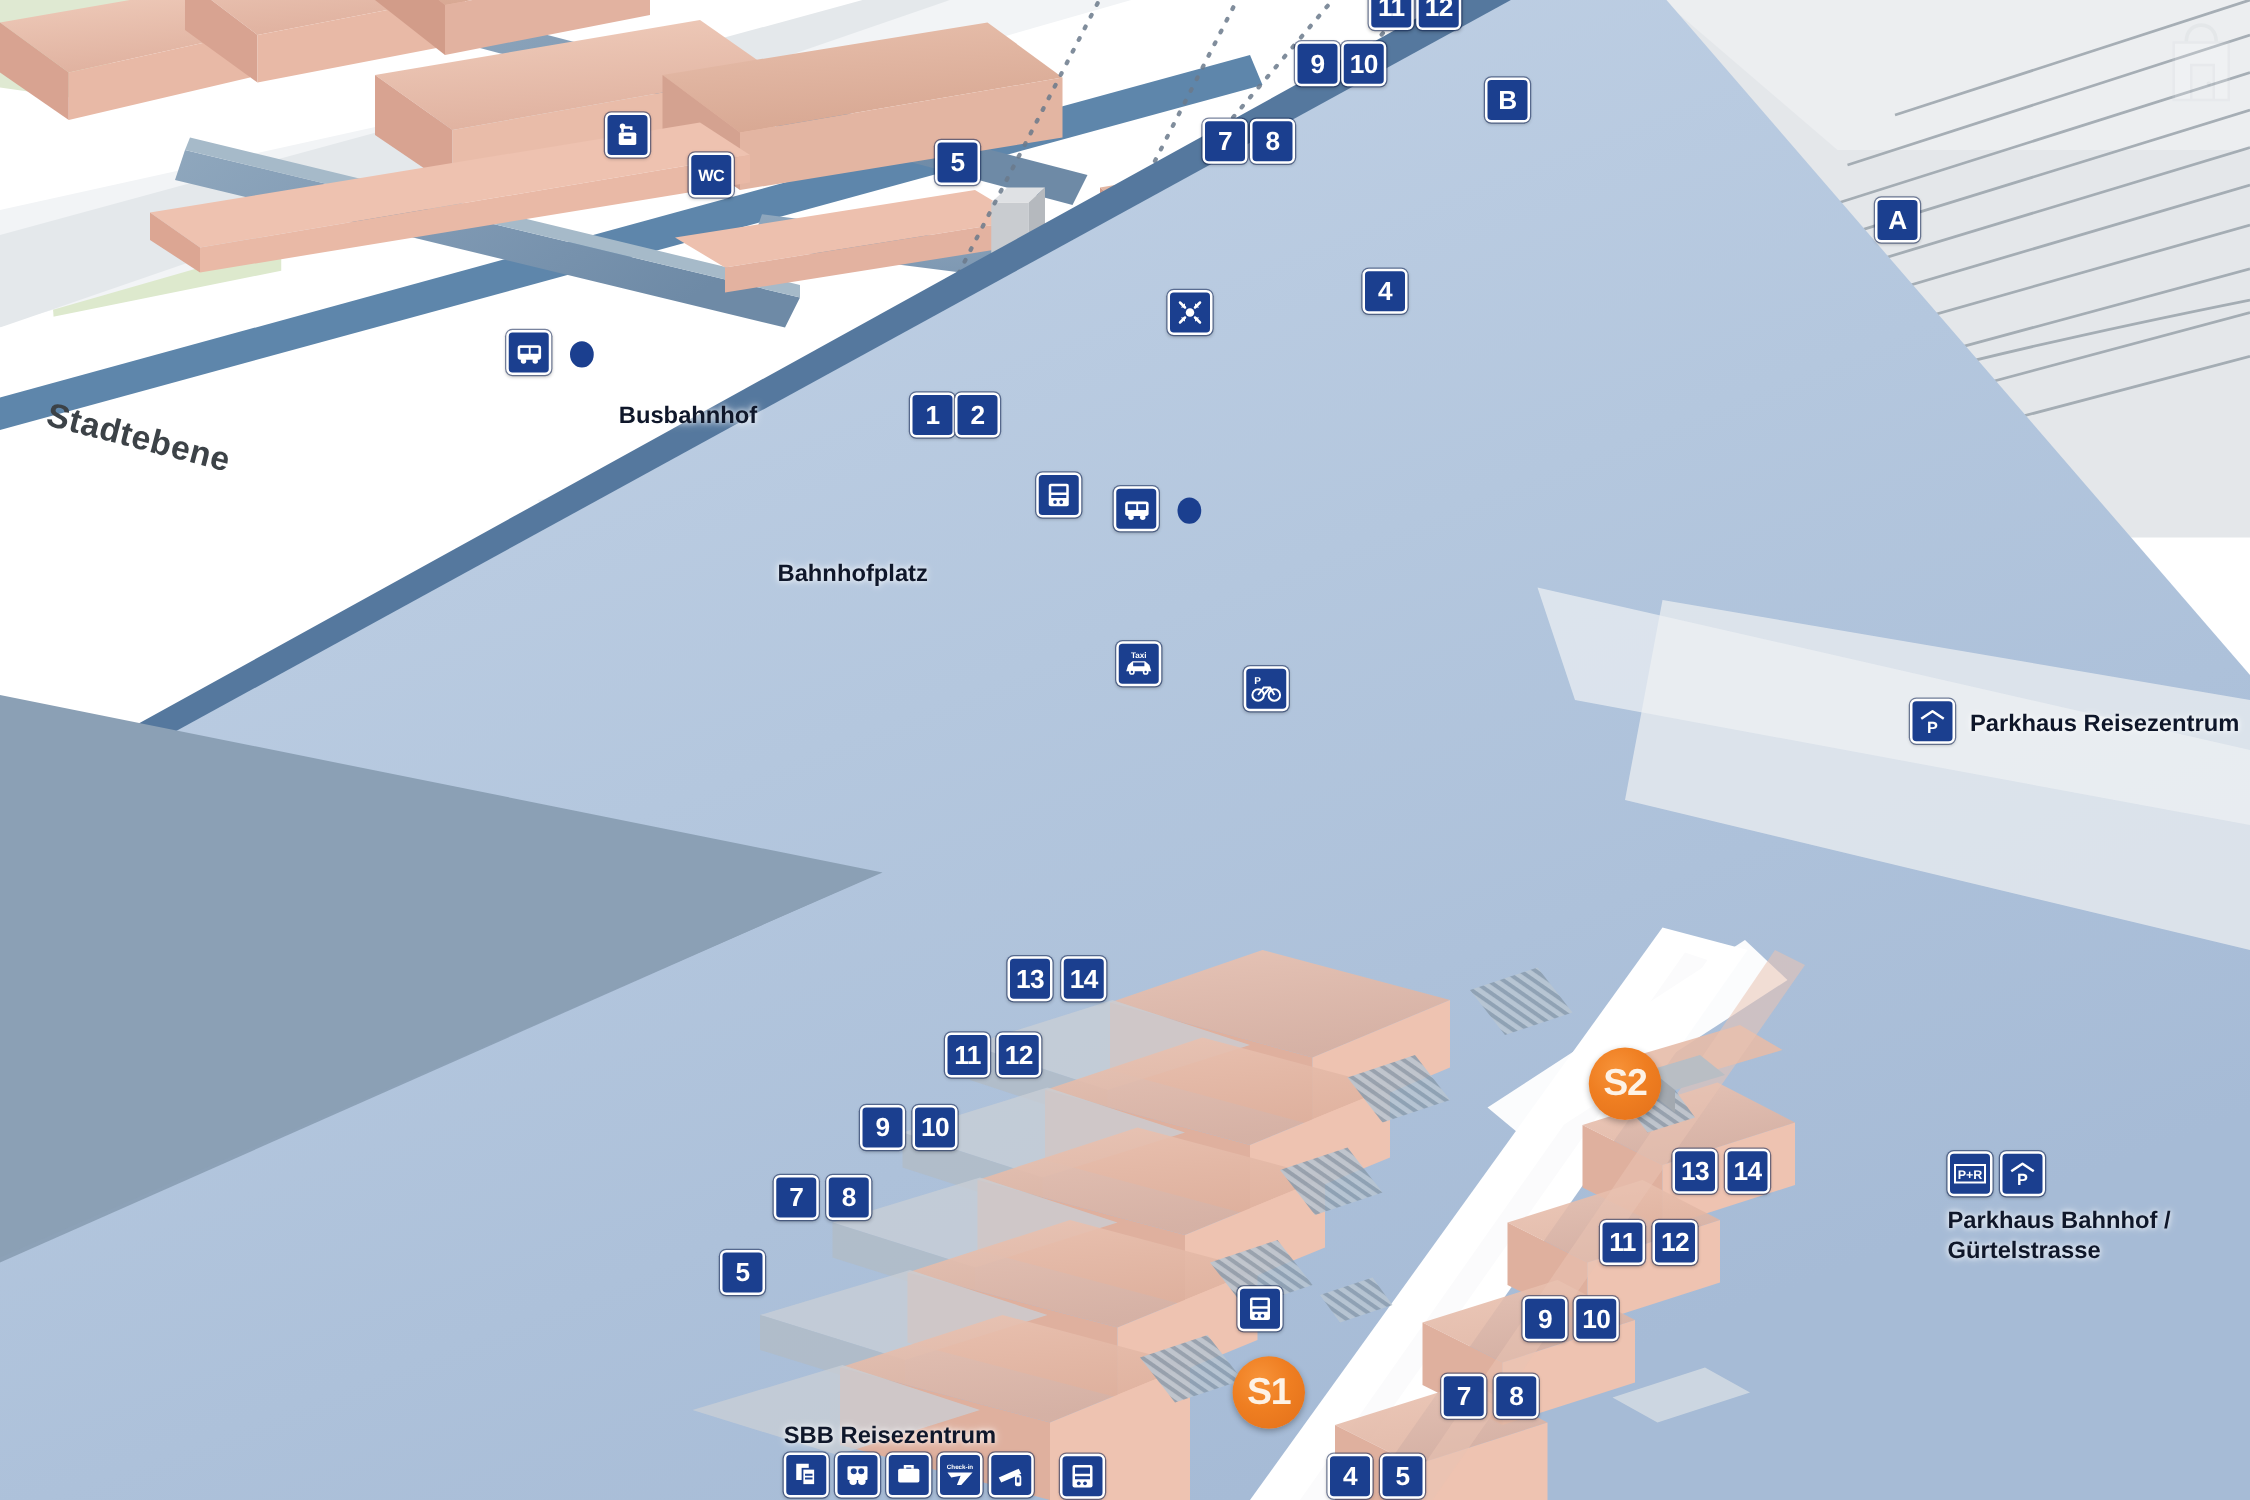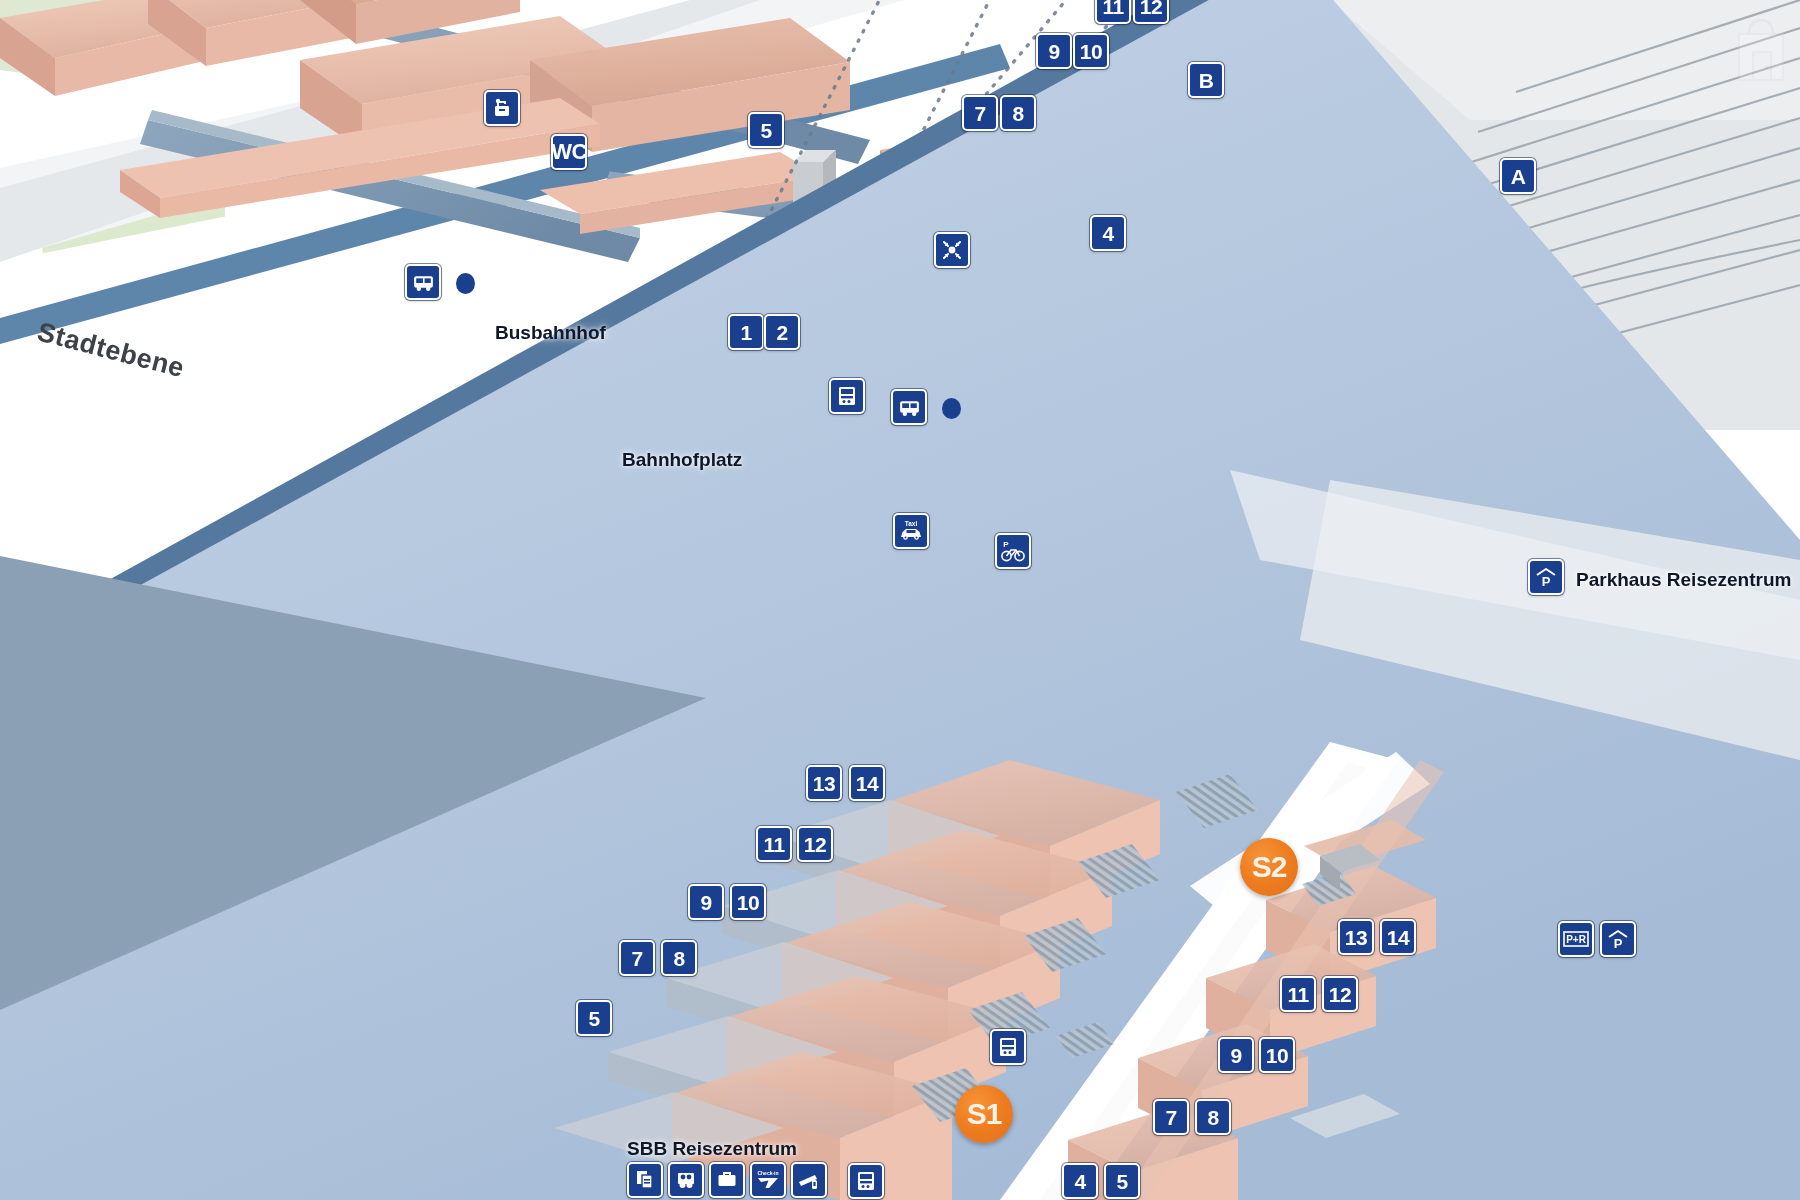--- a/index.html
+++ b/index.html
@@ -46,20 +46,21 @@
   .smark{
     position:absolute;
     width:58px;height:58px;border-radius:50%;
     background:radial-gradient(circle at 38% 32%, #f79339 0%, #ef7e21 45%, #e2701a 100%);
     box-shadow:0 2px 5px rgba(0,0,0,.30);
     color:#fdf2e6;
     font-size:30px;font-weight:700;
     display:flex;align-items:center;justify-content:center;
     line-height:1;
     letter-spacing:-1px;
+    margin-left:31px;
   }
 
   
   .lbl{
     position:absolute;
     color:#0f172a;
     font-size:19px;font-weight:700;
     white-space:nowrap;
     text-shadow:0 0 4px rgba(255,255,255,.85),0 0 8px rgba(255,255,255,.7);
   }
@@ -359,20 +360,21 @@
   </div>
 
   <div class="lbl rot" style="left:38px;top:316px;">Stadtebene</div>
 
   <div class="lbl" style="left:495px;top:322px;">Busbahnhof</div>
 
   <div class="lbl" style="left:622px;top:449px;">Bahnhofplatz</div>
 
   <div class="lbl" style="left:1576px;top:569px;">Parkhaus Reisezentrum</div>
 
+  <div class="lbl two" style="left:1558px;top:965px;">Parkhaus Bahnhof / Gürtelstrasse</div>
 
   <div class="lbl" style="left:627px;top:1138px;">SBB Reisezentrum</div>
 
   <div class="bdot" style="left:456px;top:273px;"></div>
   <div class="bdot" style="left:942px;top:398px;"></div>
 
   <div class="chip" style="left:728px;top:314px;">1</div>
   <div class="chip" style="left:764px;top:314px;">2</div>
   <div class="chip" style="left:1090px;top:215px;">4</div>
   <div class="chip" style="left:748px;top:112px;">5</div>
@@ -412,21 +414,21 @@
 
   <div class="ichip" style="left:484px;top:90px;">
     <svg width="24" height="24" viewBox="0 0 24 24">
       <rect x="5" y="10" width="14" height="10" rx="1.4" fill="#ffffff"></rect>
       <rect x="9" y="13" width="6" height="2" fill="#1b3f8f"></rect>
       <path d="M8 10 L8 6 L15 6 L15 8" fill="none" stroke="#ffffff" stroke-width="2"></path>
       <circle cx="8" cy="5" r="2.2" fill="#ffffff"></circle>
     </svg>
   </div>
 
-  <div class="chip" style="left:551px;top:122px;font-size:22px;margin-top:12px;">WC</div>
+  <div class="chip" style="left:551px;top:122px;font-size:13px;">WC</div>
 
   <div class="ichip" style="left:934px;top:232px;">
     <svg width="24" height="24" viewBox="0 0 24 24">
       <circle cx="12" cy="12" r="3.4" fill="#ffffff"></circle>
       <g stroke="#ffffff" stroke-width="2" stroke-linecap="round">
         <path d="M4 4 L8 8"></path>
           <path d="M20 4 L16 8"></path>
         <path d="M4 20 L8 16"></path>
           <path d="M20 20 L16 16"></path>
       </g>

